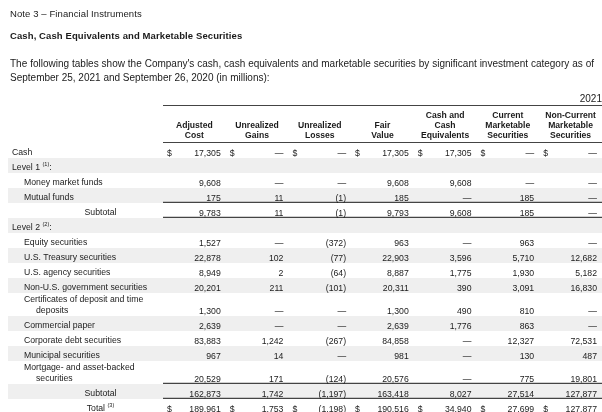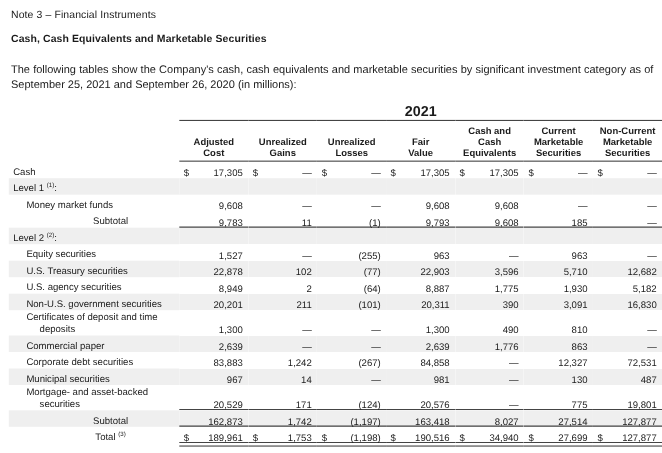--- a/index.html
+++ b/index.html
@@ -53,23 +53,23 @@
     vertical-align: bottom;
   }
 
   
   col.c-label { width: 155px; }
   col.c-num   { width: 62.7px; }
 
   
   .yr-spacer { height: 12px; }
   .yr-head {
-    text-align: center;
-    font-weight: bold;
-    font-size: 13px;
+    text-align: right;
+    font-weight: normal;
+    font-size: 10px;
     padding-bottom: 1px !important;
     border-bottom: 1.4px solid #444;
   }
   .yr-blank { border: none; }
 
   
   .colhead {
     text-align: center;
     font-weight: bold;
     font-size: 8.6px;
@@ -207,20 +207,30 @@
         <tr class="row">
           <td class="lbl ind1"><span>Money market funds</span></td>
           <td class="num"><span>9,608</span></td>
           <td class="num"><span>—</span></td>
           <td class="num"><span>—</span></td>
           <td class="num"><span>9,608</span></td>
           <td class="num"><span>9,608</span></td>
           <td class="num"><span>—</span></td>
           <td class="num"><span>—</span></td>
         </tr>
+        <tr class="row shade">
+          <td class="lbl ind1"><span>Mutual funds</span></td>
+          <td class="num uline"><span>175</span></td>
+          <td class="num uline"><span>11</span></td>
+          <td class="num uline"><span>(1)</span></td>
+          <td class="num uline"><span>185</span></td>
+          <td class="num uline"><span>—</span></td>
+          <td class="num uline"><span>185</span></td>
+          <td class="num uline"><span>—</span></td>
+        </tr>
         <tr class="row">
           <td class="lbl ind2"><span>Subtotal</span></td>
           <td class="num uline"><span>9,783</span></td>
           <td class="num uline"><span>11</span></td>
           <td class="num uline"><span>(1)</span></td>
           <td class="num uline"><span>9,793</span></td>
           <td class="num uline"><span>9,608</span></td>
           <td class="num uline"><span>185</span></td>
           <td class="num uline"><span>—</span></td>
         </tr>
@@ -231,21 +241,21 @@
           <td class="num"><span></span></td>
           <td class="num"><span></span></td>
           <td class="num"><span></span></td>
           <td class="num"><span></span></td>
           <td class="num"><span></span></td>
         </tr>
         <tr class="row">
           <td class="lbl ind1"><span>Equity securities</span></td>
           <td class="num"><span>1,527</span></td>
           <td class="num"><span>—</span></td>
-          <td class="num"><span>(255)</span></td>
+          <td class="num"><span>(372)</span></td>
           <td class="num"><span>963</span></td>
           <td class="num"><span>—</span></td>
           <td class="num"><span>963</span></td>
           <td class="num"><span>—</span></td>
         </tr>
         <tr class="row shade">
           <td class="lbl ind1"><span>U.S. Treasury securities</span></td>
           <td class="num"><span>22,878</span></td>
           <td class="num"><span>102</span></td>
           <td class="num"><span>(77)</span></td>

